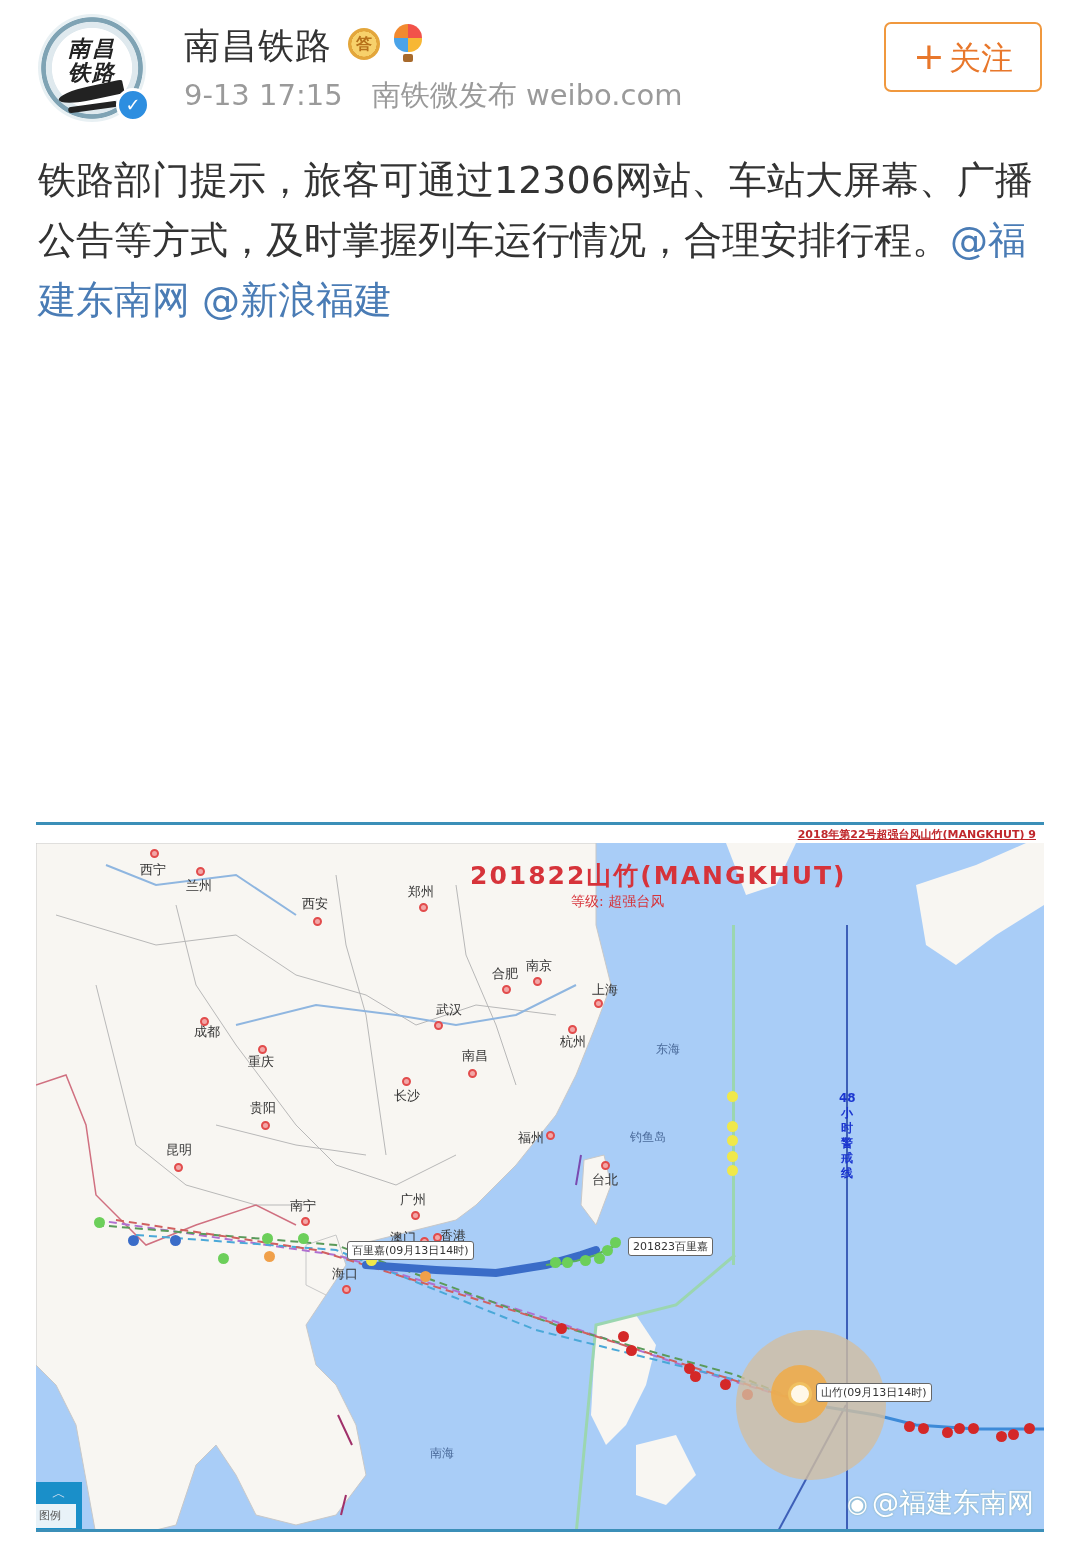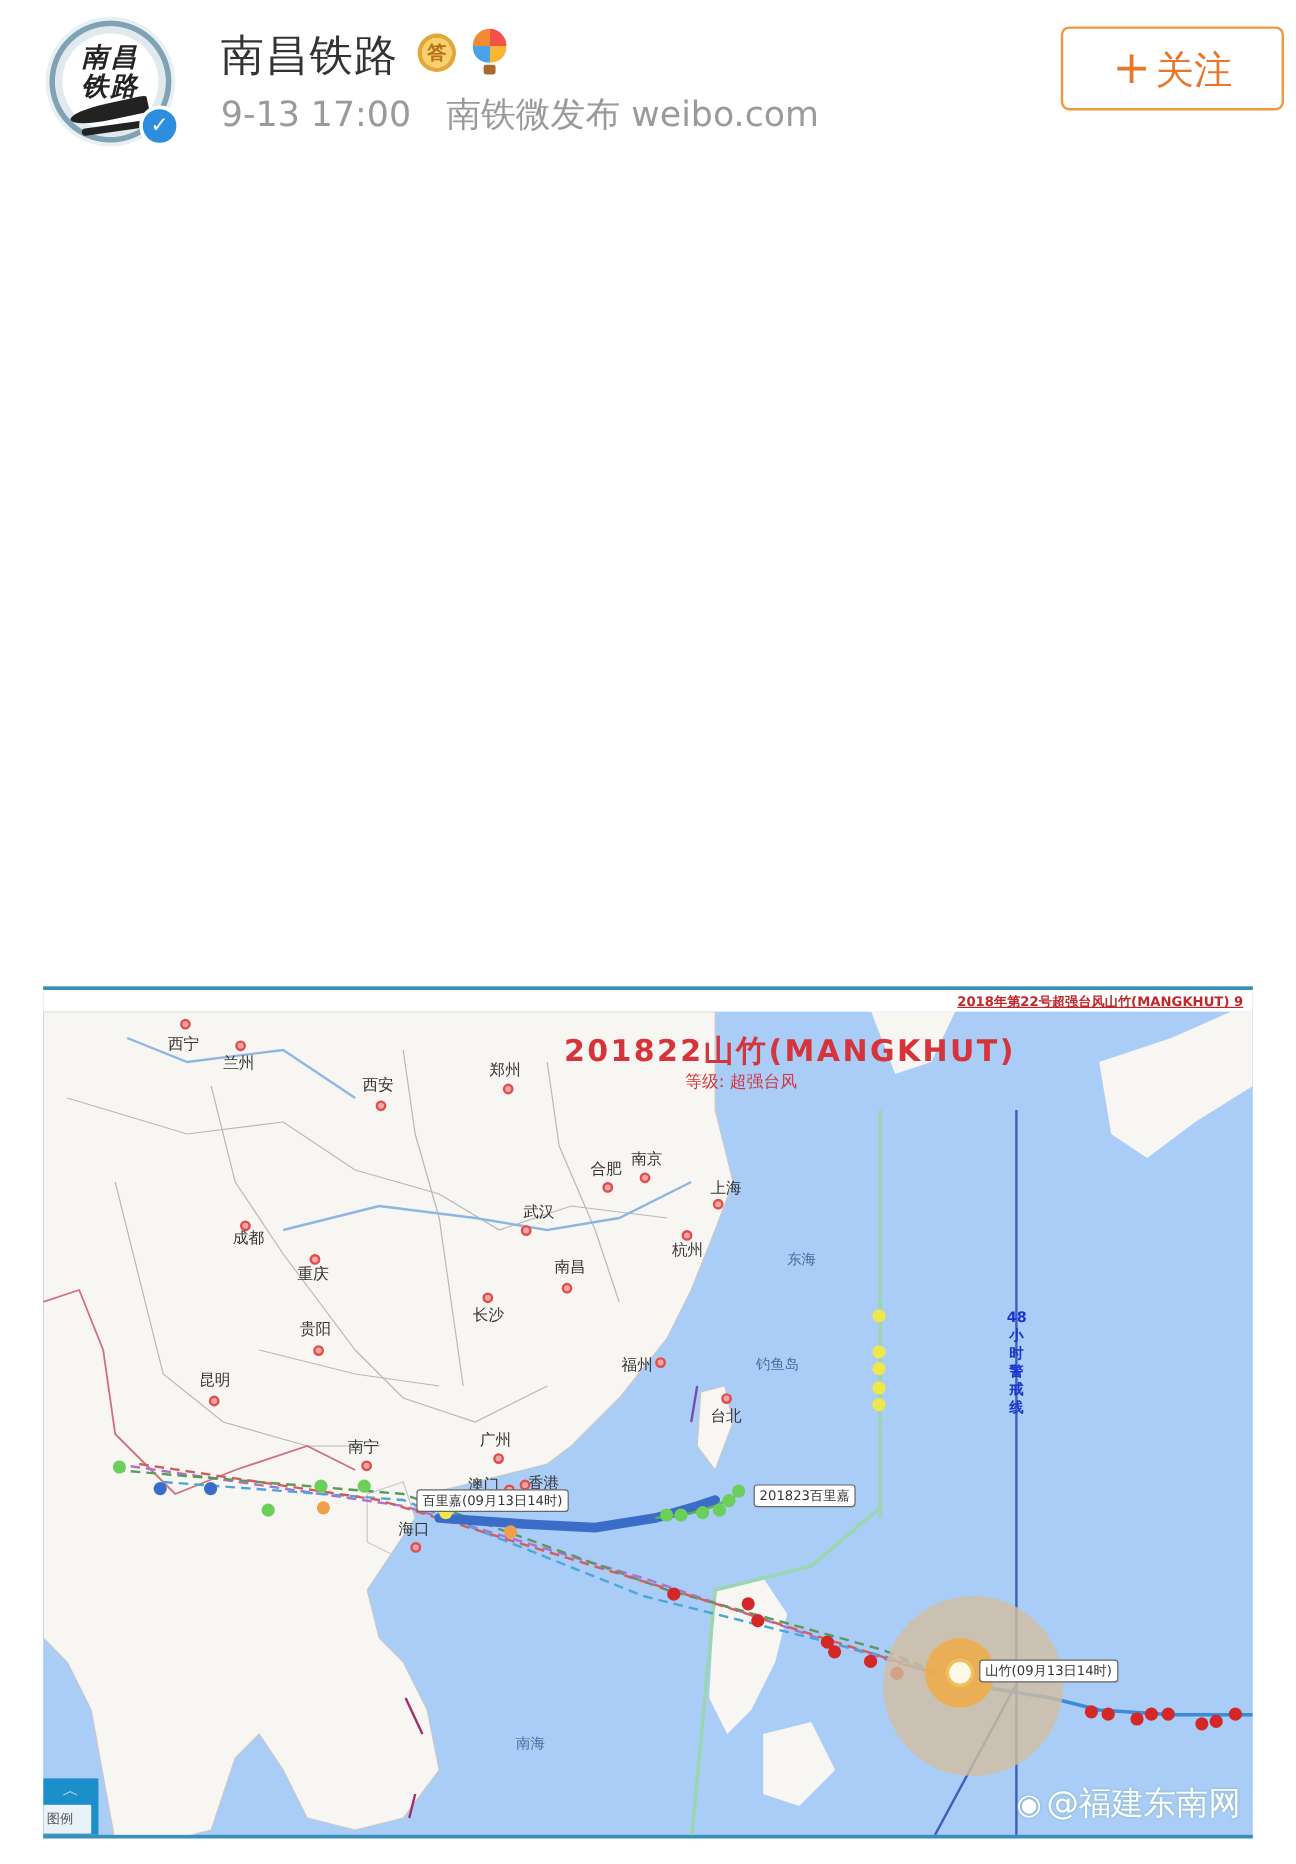--- a/index.html
+++ b/index.html
@@ -21,21 +21,21 @@
   .badge-answer { position: absolute; left: 348px; top: 28px; width: 32px; height: 32px; border-radius: 50%;
                   background: radial-gradient(circle, #f7d16b 0 55%, #e3a63b 56% 100%); color: #b7711a; font-size: 16px; text-align: center; line-height: 32px; font-weight: bold; }
   .badge-balloon { position: absolute; left: 392px; top: 24px; width: 32px; height: 38px; }
   .balloon-top { position: absolute; left: 2px; top: 0; width: 28px; height: 28px; border-radius: 50% 50% 45% 45%;
                  background: conic-gradient(#f2524a 0 25%, #f7b733 25% 50%, #4aa3e8 50% 75%, #f28a30 75% 100%); }
   .balloon-basket { position: absolute; left: 11px; top: 30px; width: 10px; height: 8px; background: #a86a2c; border-radius: 2px; }
 
   .meta { position: absolute; left: 184px; top: 76px; font-size: 29px; color: #9a9a9a; }
   .meta .time { margin-right: 20px; }
 
-  .follow-btn { position: absolute; left: 884px; top: 22px; width: 186px; height: 70px; border: 2.5px solid #f0983e;
+  .follow-btn { position: absolute; left: 884px; top: 22px; width: 158px; height: 70px; border: 2.5px solid #f0983e;
                 border-radius: 7px; color: #e8772b; font-size: 32px; text-align: center; line-height: 64px; background: #fff; }
   .follow-btn .plus { font-size: 38px; margin-right: 4px; }
 
   .content { position: absolute; left: 38px; top: 150px; width: 1010px; font-size: 38px; line-height: 60px; color: #333; }
   .content p { margin: 0; }
   .link { color: #4a7cb5; }
 
   .map { position: absolute; left: 36px; top: 822px; width: 1008px; height: 710px; background: #a9cdf7; overflow: hidden;
          border-top: 3px solid #3b8fb8; border-bottom: 3px solid #3b8fb8; }
   .map-topbar { position: absolute; left: 0; top: 0; width: 100%; height: 18px; background: #ffffff; }
@@ -72,30 +72,31 @@
   <div class="verified">✓</div>
 
   <div class="username">南昌铁路</div>
   <div class="badge-answer">答</div>
   <div class="badge-balloon">
     <div class="balloon-top"></div>
     <div class="balloon-basket"></div>
   </div>
 
   <div class="meta">
-    <span class="time">9-13 17:00</span>
+    <span class="time">9-13 17:15</span>
     <span>南铁微发布 weibo.com</span>
   </div>
 
   <div class="follow-btn">
     <span class="plus">+</span><span>关注</span>
   </div>
 </div>
 
 <div class="content">
+  <p><span>铁路部门提示，旅客可通过12306网站、车站大屏幕、广播公告等方式，及时掌握列车运行情况，合理安排行程。</span><span class="link">@福建东南网</span> <span class="link">@新浪福建</span></p>
 </div>
 
 <div class="map">
 
   <svg class="overlay" width="1008" height="710">
     <path d="M0,18 L560,18 L560,100 L575,160 L560,200 L540,250 L520,290 L480,340 L440,380 L420,395 L380,405 L320,420 L300,440 L290,470 L270,500 L280,540 L300,560 L320,600 L330,650 L300,690 L260,700 L220,690 L200,650 L180,620 L160,640 L140,700 L100,710 L60,710 L40,600 L20,560 L0,540 Z" fill="#f8f6f2" stroke="#c8c8c8" stroke-width="1"></path>
     <path d="M270,420 L300,410 L310,440 L290,470 L270,460 Z" fill="#f8f6f2" stroke="#c8c8c8"></path>
     <path d="M548,335 L568,330 L575,360 L560,400 L545,380 Z" fill="#f8f6f2" stroke="#c8c8c8"></path>
     <path d="M690,18 L760,18 L740,60 L710,70 Z" fill="#f8f6f2"></path>
     <path d="M880,60 L940,40 L990,18 L1008,18 L1008,80 L960,110 L920,140 L890,120 Z" fill="#f8f6f2"></path>

